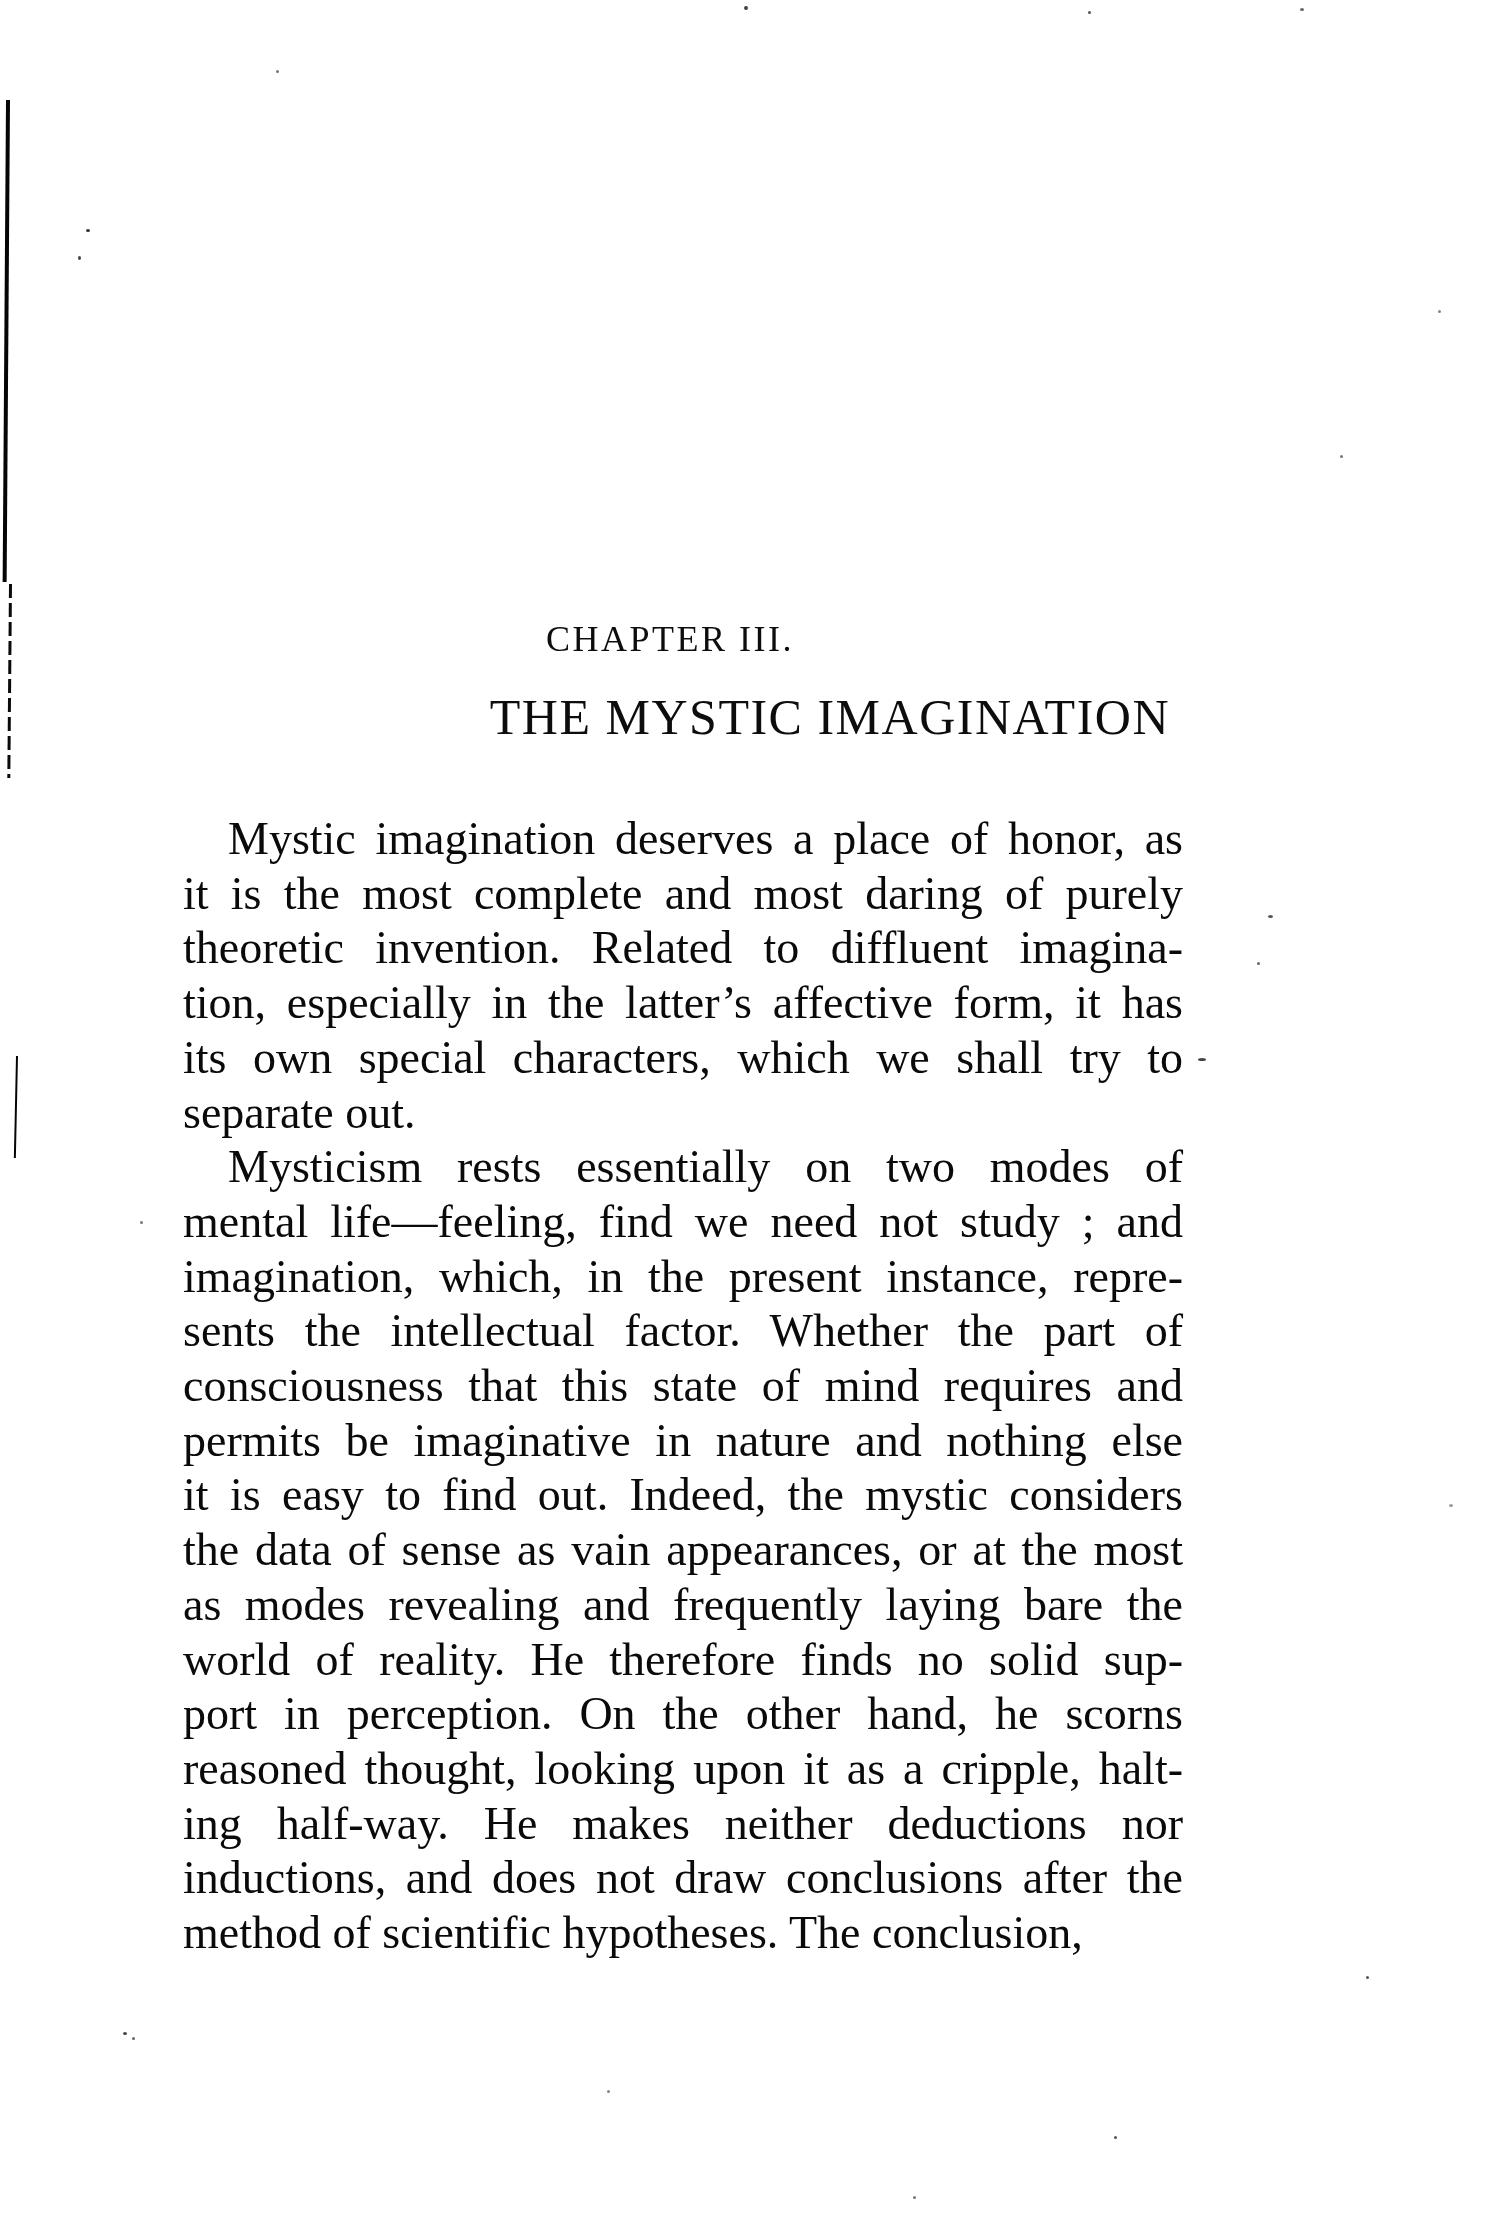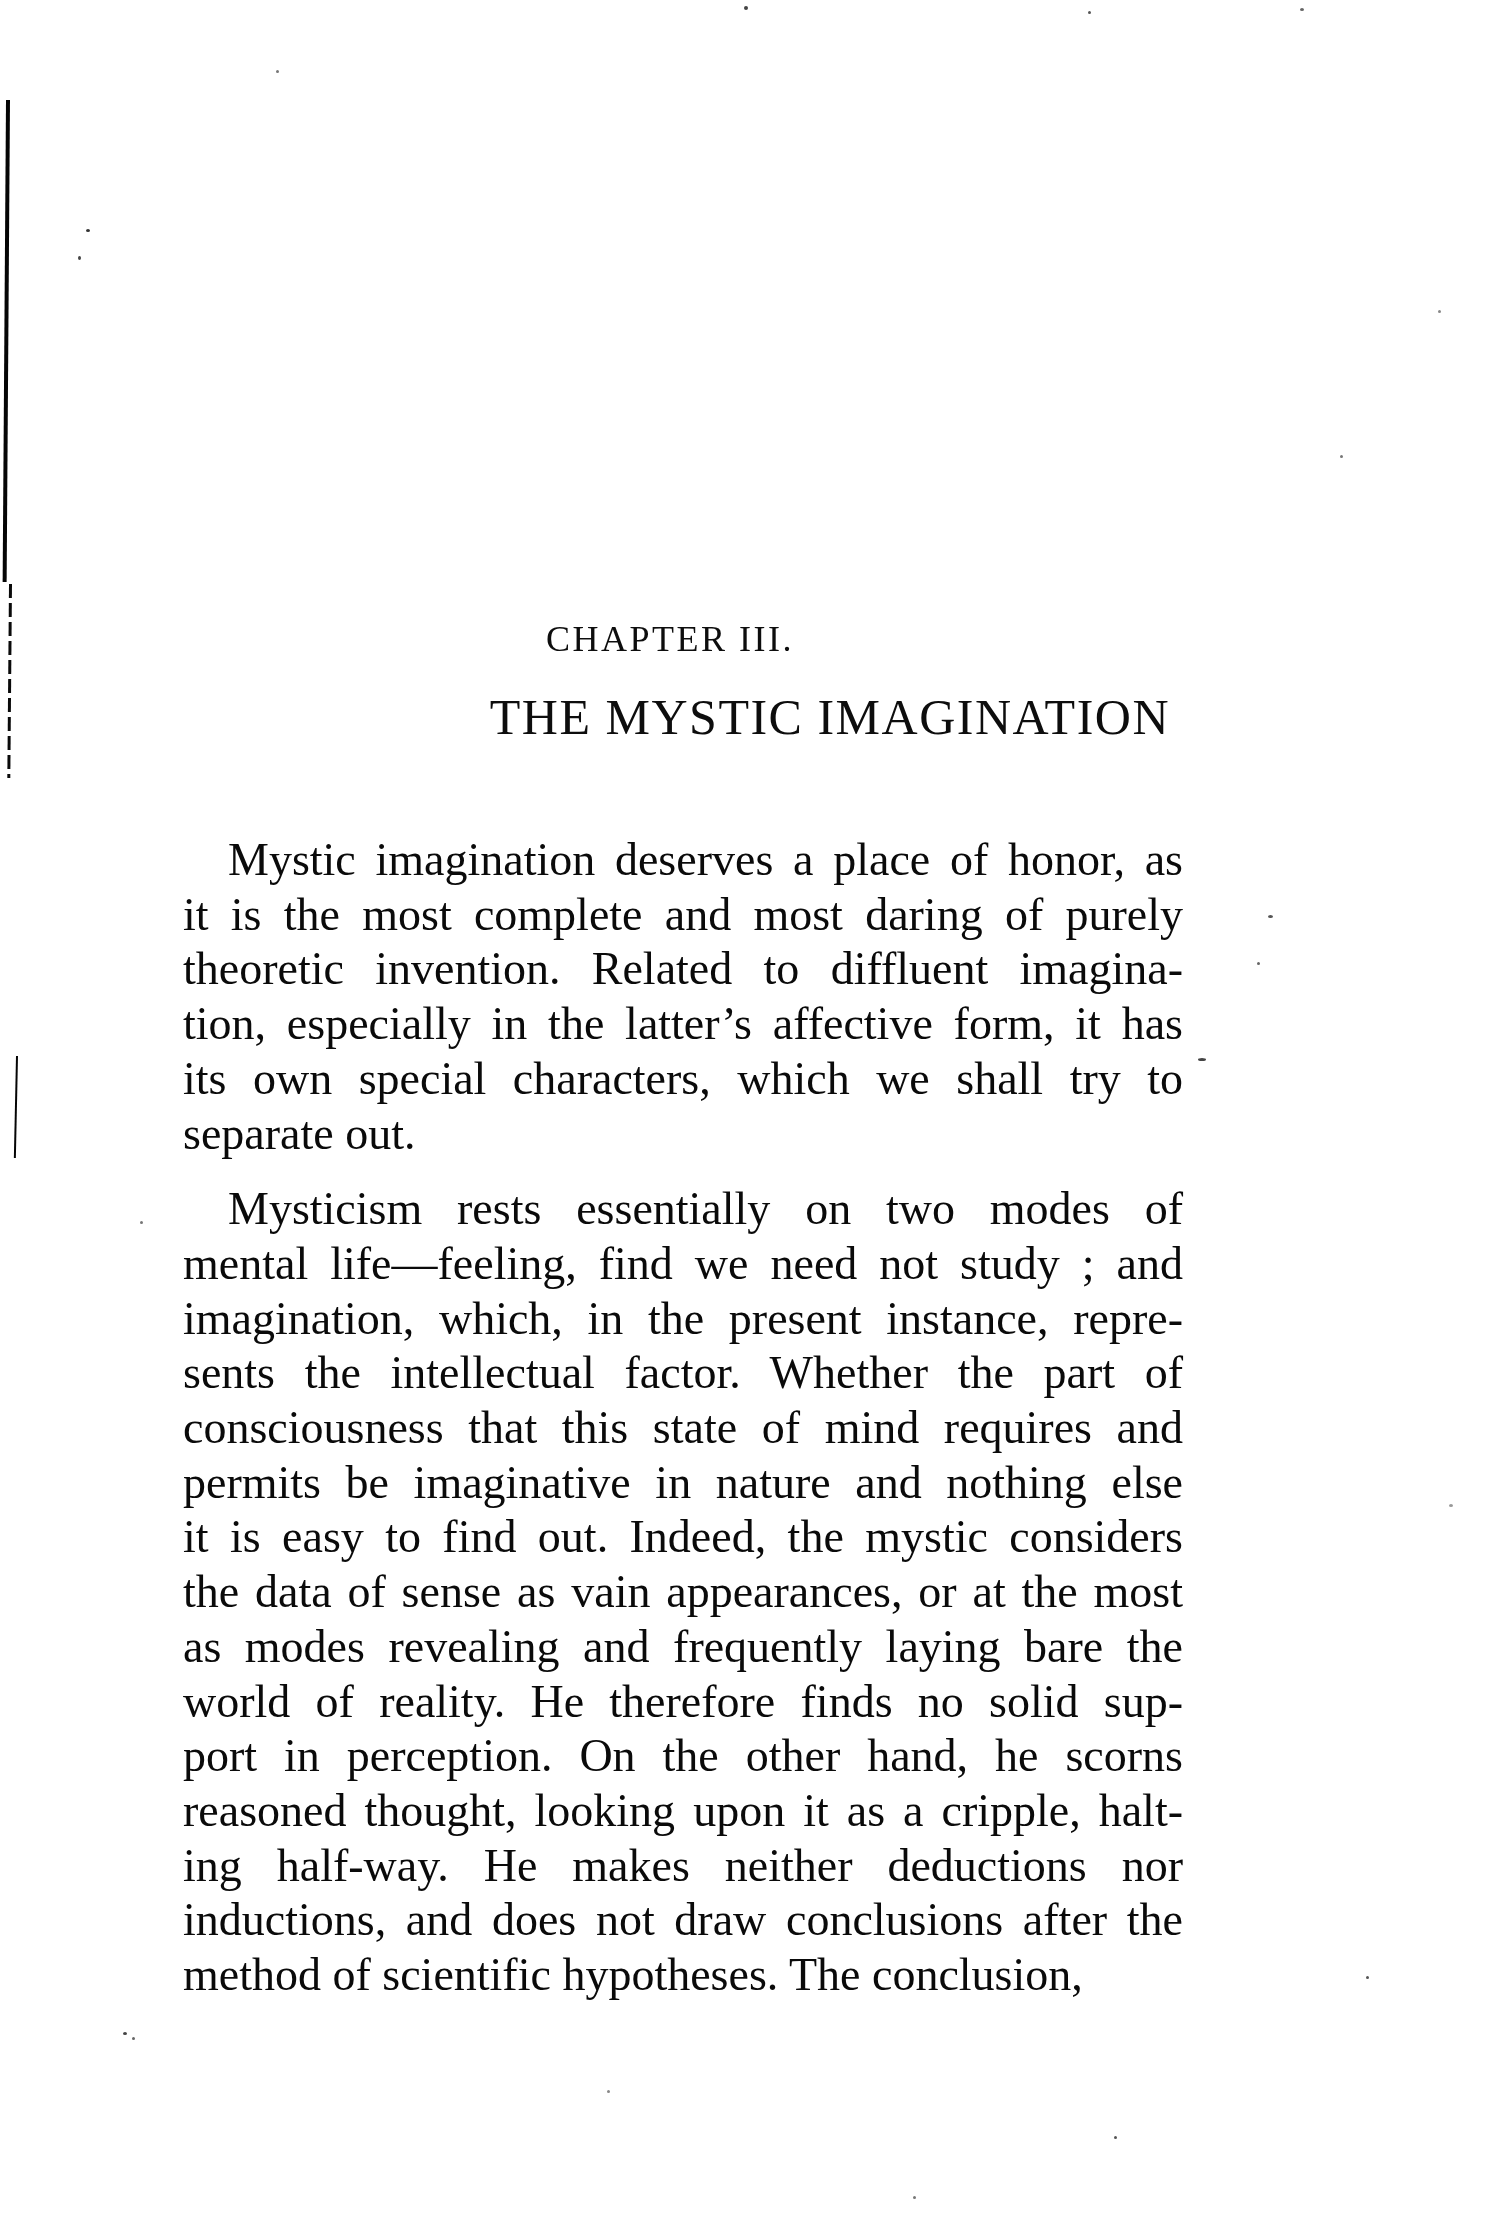--- a/index.html
+++ b/index.html
@@ -46,21 +46,21 @@
     width: 1000px;
     font-size: 46px;
     line-height: 54.7px;
     color: #0a0a0a;
   }
   .line {
     text-align: justify;
     text-align-last: justify;
     white-space: normal;
   }
-  .line.indent { text-indent: 45px; margin-top: 21px; }
+  .line.indent { text-indent: 45px; }
   .line.end { text-align-last: left; }
 
   
   .artifact-line {
     position: absolute;
     background: #050505;
     transform-origin: top left;
   }
   .artifact-line.faded {
     background: repeating-linear-gradient(

